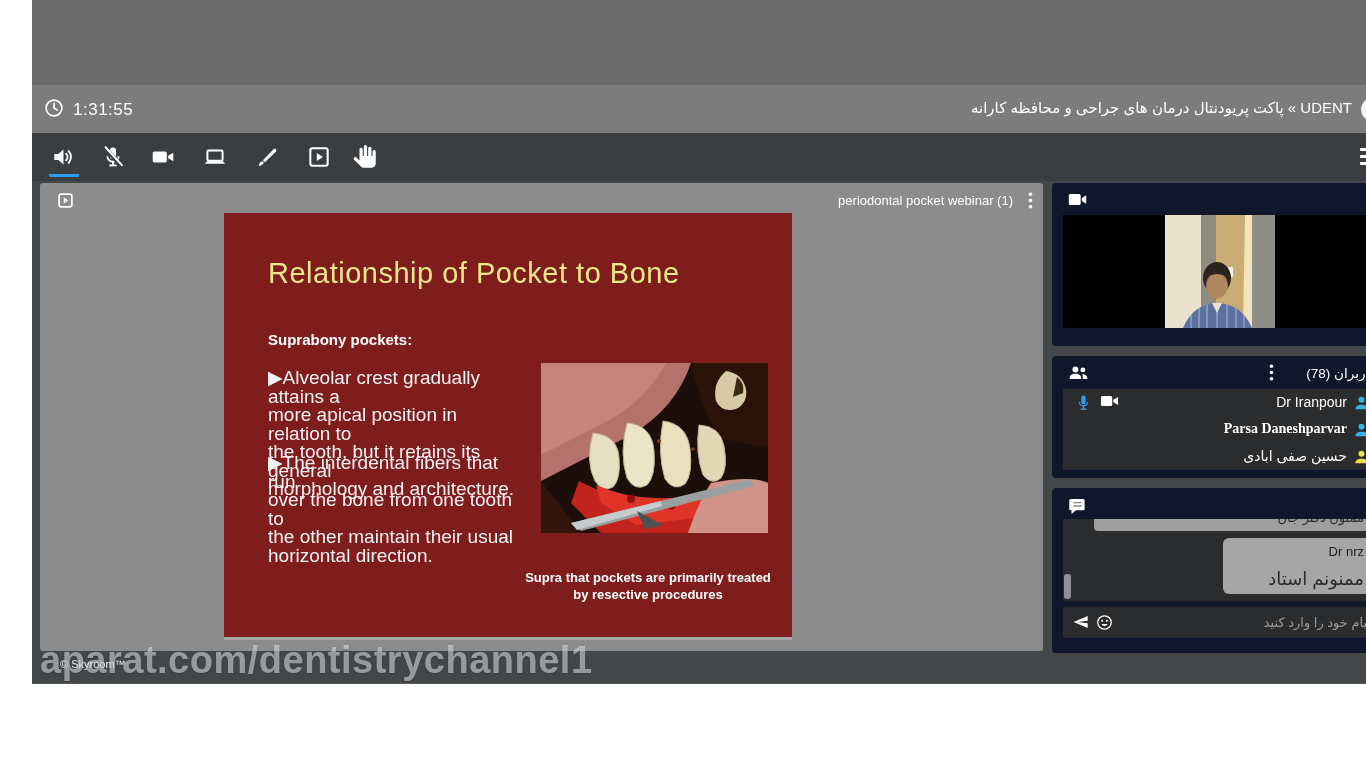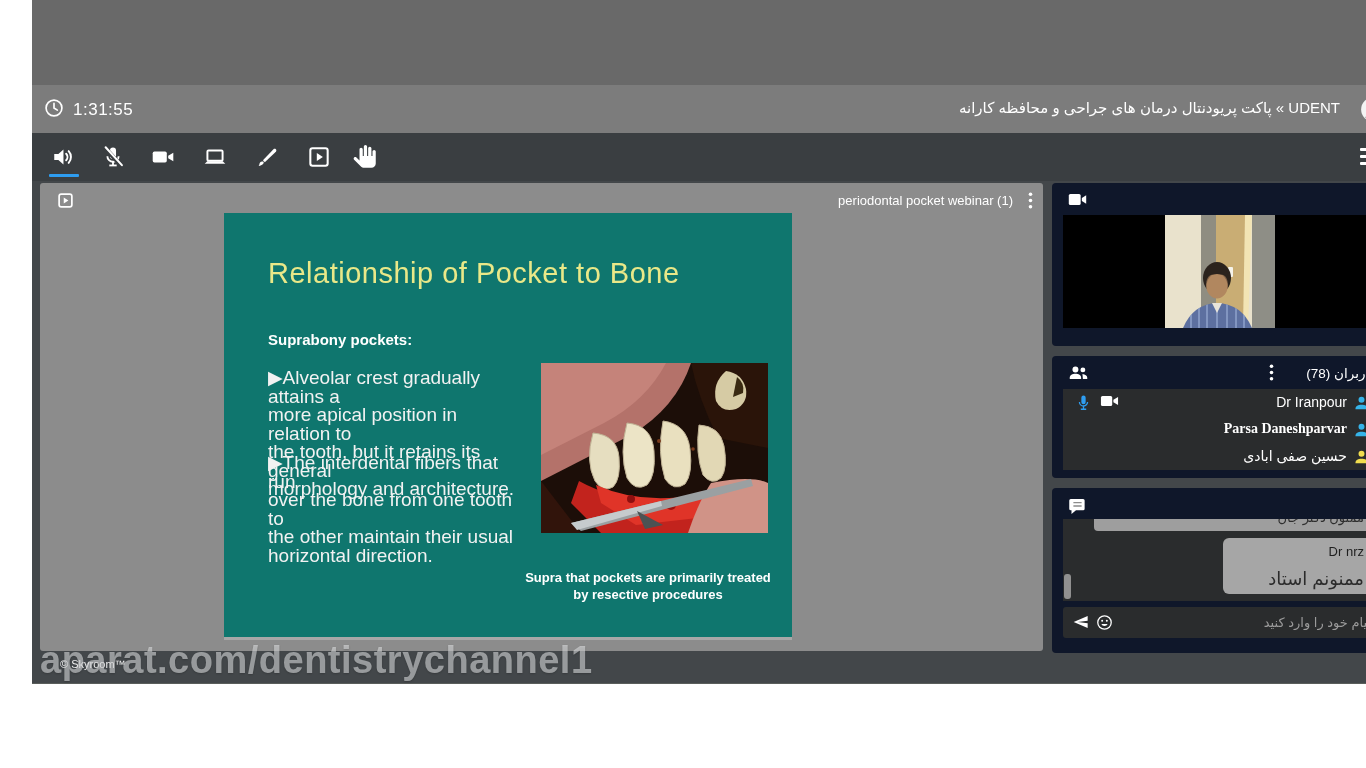--- a/index.html
+++ b/index.html
@@ -9,42 +9,42 @@
 
   
   .band-top { position:absolute; left:0; top:0; width:1366px; height:85px; background:#696969; }
   .band-bottom { position:absolute; left:0; top:683px; width:1366px; height:85px;
     background:linear-gradient(180deg,#5a5e5b 0%,#60645f 55%,#5c605d 100%); }
 
   
   .header { position:absolute; left:0; top:85px; width:1366px; height:48px; background:#7c7c7c; }
   .clockwrap { position:absolute; left:12px; top:13px; display:flex; align-items:center; gap:9px; }
   .time { color:#fff; font-size:17px; letter-spacing:0.5px; }
-  .session-title { position:absolute; right:58px; top:14px; color:#fff; font-size:15px; direction:rtl; white-space:nowrap; }
+  .session-title { position:absolute; right:46px; top:14px; color:#fff; font-size:15px; direction:rtl; white-space:nowrap; }
   .avatar { position:absolute; right:11px; top:11px; width:27px; height:27px; }
 
   
   .toolbar { position:absolute; left:0; top:133px; width:1366px; height:48px; background:#3a3e41; }
   .tbtn { position:absolute; top:11px; width:26px; height:26px; cursor:pointer; }
   .tbtn svg { width:26px; height:26px; }
   .active-underline { position:absolute; left:17px; top:41px; width:30px; height:3px; border-radius:1px; }
   .hamburger { position:absolute; right:16px; top:15px; width:22px; height:17px; cursor:pointer;
     display:flex; flex-direction:column; justify-content:space-between; }
   .hamburger div { height:3px; background:#fff; border-radius:1px; }
 
   
   .content { position:absolute; left:0; top:181px; width:1366px; height:502px; background:#43474a; }
 
   
   .pres-panel { position:absolute; left:8px; top:2px; width:1003px; height:468px; background:#8c8c8c; border-radius:3px; }
   .pres-header-title { position:absolute; right:30px; top:10px; color:#fff; font-size:13px; }
   .pres-dots { position:absolute; right:10px; top:9px; }
   .pres-playbox { position:absolute; left:17px; top:9px; width:17px; height:17px; }
 
-  .slide { position:absolute; left:184px; top:30px; width:568px; height:427px; background:#0f766e; overflow:hidden; }
+  .slide { position:absolute; left:184px; top:30px; width:568px; height:427px; background:#7f1d1d; overflow:hidden; }
   .slide-title { position:absolute; left:44px; top:44px; color:#e9e888; font-size:29px; letter-spacing:0.5px; font-weight:400; }
   .slide-heading { position:absolute; left:44px; top:118px; color:#fff; font-size:15px; font-weight:700; }
   .slide-bullet { position:absolute; left:44px; width:256px; color:#f2f2f2; font-size:19px; line-height:18.5px; white-space:pre-line; }
   .slide-bullet.b1 { top:156px; }
   .slide-bullet.b2 { top:241px; }
   .slide-photo { position:absolute; left:317px; top:150px; width:227px; height:170px; }
   .slide-caption { position:absolute; left:290px; top:356px; width:268px; color:#fff; font-size:13px; font-weight:700;
     line-height:17px; text-align:center; white-space:pre-line; }
   .slide-strip { position:absolute; left:0; bottom:0; width:100%; height:3px; background:#a8a8a8; }
 

